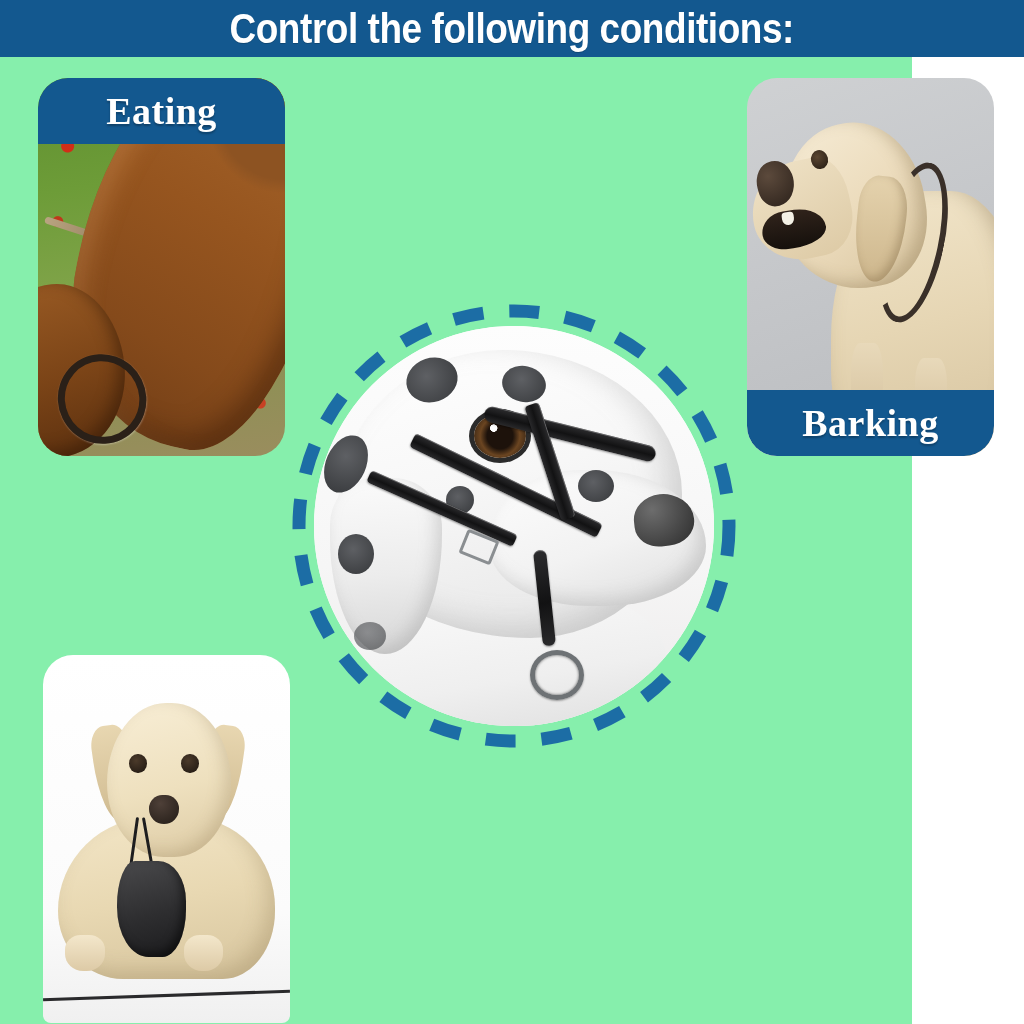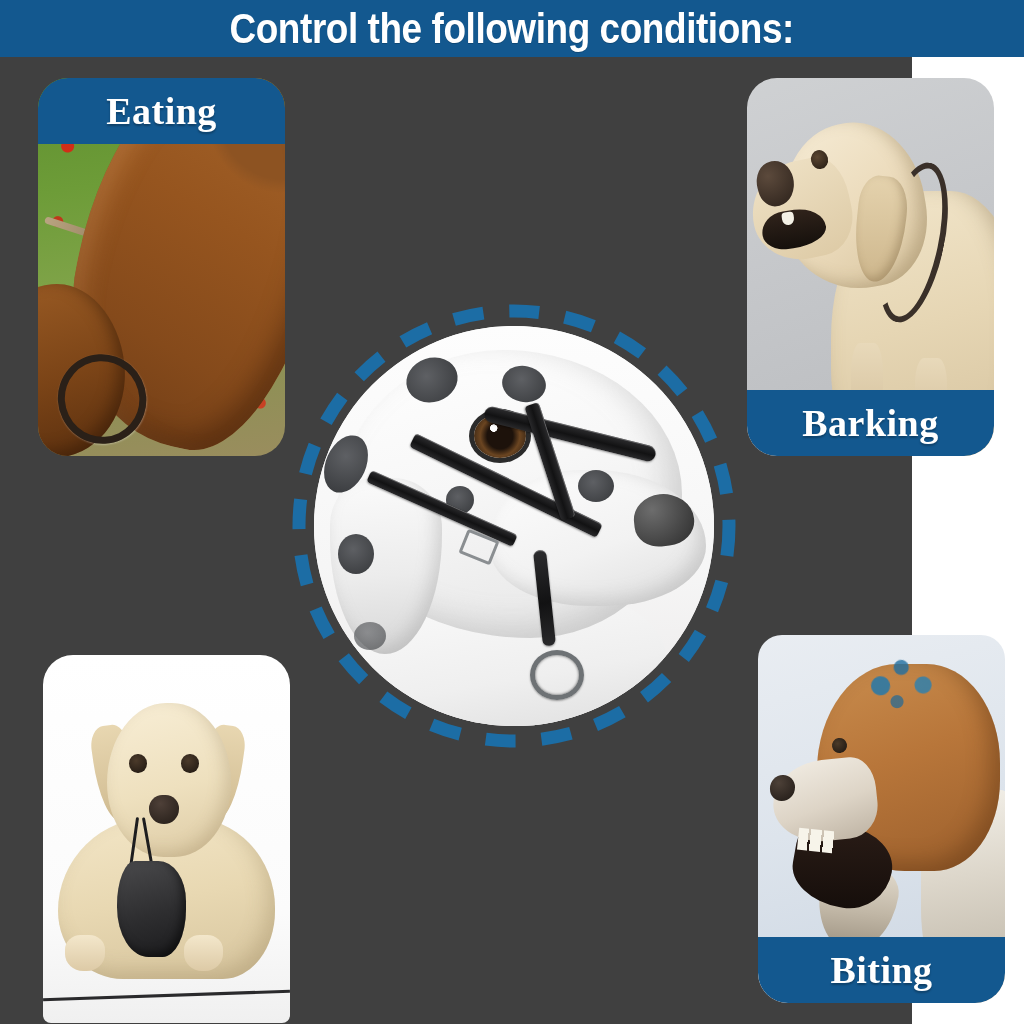--- a/index.html
+++ b/index.html
@@ -15,21 +15,21 @@
     overflow: hidden;
     font-family: "Liberation Sans", sans-serif;
     -webkit-font-smoothing: antialiased;
   }
 
   #stage {
     position: absolute;
     inset: 0;
     width: 912px;
     height: 1024px;
-    background: #404040;
+    background: #86efac;
   }
 
   
   .header-banner {
     position: absolute;
     left: 0;
     top: 0;
     width: 1024px;
     height: 57px;
     background: #13588F;
@@ -694,30 +694,14 @@
       <div class="mess-head"></div>
       <div class="mess-eye left"></div>
       <div class="mess-eye right"></div>
       <div class="mess-nose"></div>
       <div class="mess-lace a"></div>
       <div class="mess-lace b"></div>
       <div class="mess-shoe"></div>
     </div>
   </div>
 
-  <div class="card" id="card-biting">
-    <div class="card-photo">
-      <div class="scene-biting"></div>
-      <div class="bite-neck"></div>
-      <div class="bite-ear"></div>
-      <div class="bite-head"></div>
-      <div class="bite-spots"></div>
-      <div class="bite-jaw"></div>
-      <div class="bite-mouth"></div>
-      <div class="bite-snout"></div>
-      <div class="bite-teeth"></div>
-      <div class="bite-nose"></div>
-      <div class="bite-eye"></div>
-    </div>
-    <div class="card-label label-bottom">Biting</div>
-  </div>
 
 </div>
 
 </body></html>

